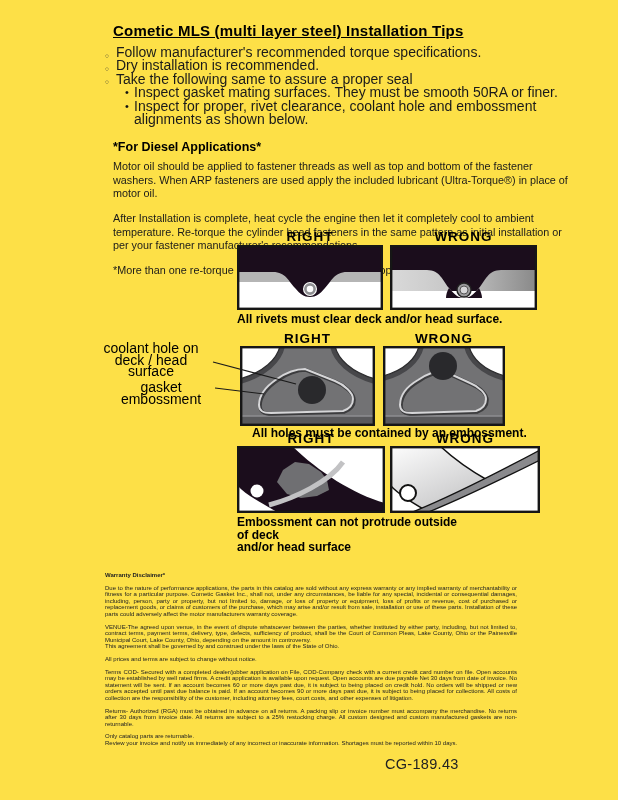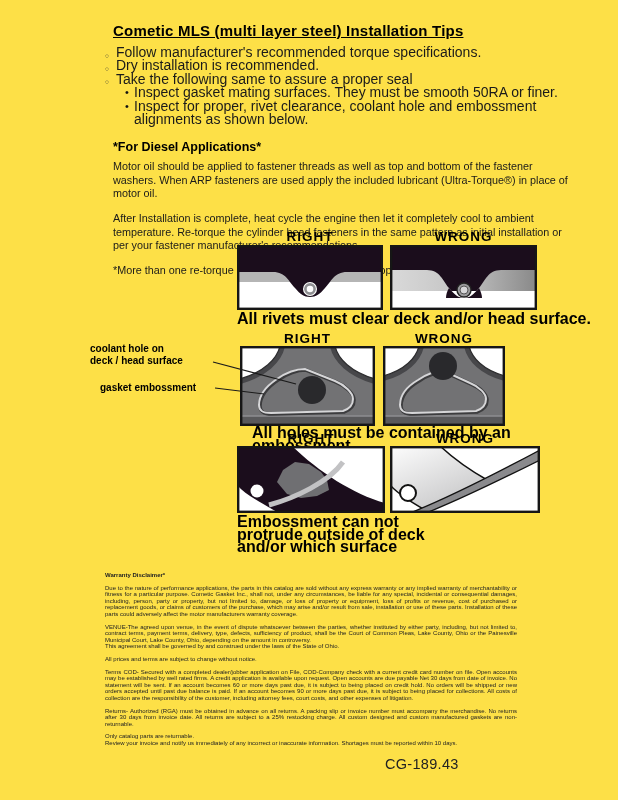--- a/index.html
+++ b/index.html
@@ -16,24 +16,24 @@
   .tips li.sub{margin-left:20px;padding-left:9px;}
   .tips li.sub::before{content:"•";position:absolute;left:0;top:0;font-size:11px;color:#111;}
   .diesel-h{margin:14px 0 6px 8px;font-size:12.5px;font-weight:700;color:#000;}
   .para{margin:0 0 11.5px 8px;width:462px;font-size:10.8px;line-height:13.4px;}
   .para.last{margin-bottom:0;}
   
   .figlabel{position:absolute;font-size:13.5px;font-weight:700;letter-spacing:1px;
             text-align:center;color:#000;}
   .panel{position:absolute;}
   .panel svg{display:block;}
-  .caption{position:absolute;font-size:16px;font-weight:700;color:#000;line-height:12.5px;
+  .caption{position:absolute;font-size:12px;font-weight:700;color:#000;line-height:12.5px;
            white-space:pre-line;}
-  .sidelabel{position:absolute;font-size:10px;font-weight:700;color:#000;
-             text-align:left;line-height:11.5px;white-space:pre-line;}
+  .sidelabel{position:absolute;font-size:14px;font-weight:400;color:#000;
+             text-align:center;line-height:11.5px;white-space:pre-line;}
   .leaders{position:absolute;left:90px;top:340px;pointer-events:none;z-index:5;}
   
   .legal{position:absolute;left:105px;top:572px;width:412px;font-size:6px;
          line-height:6.6px;color:#222;text-align:justify;}
   .legal .lh{font-weight:700;margin:0 0 6px 0;}
   .legal p{margin:0 0 6px 0;}
   .legal p.tight{margin:0;}
   .docnum{position:absolute;left:385px;top:756px;font-size:14.5px;color:#222;letter-spacing:.3px;}
 </style>
 </head>
@@ -168,21 +168,21 @@
       <rect x="0" y="0" width="150" height="67" fill="#ffffff"></rect>
       <path d="M0,0 L50,0 C78,26 118,48 150,56 L150,67 L40,67 C23,57 9,49 0,39 Z" fill="url(#g3w)" stroke="#111" stroke-width="1.5"></path>
       <path d="M30,67 C70,50 115,26 150,8 L150,67 Z" fill="#ffffff"></path>
       <path d="M20,67 C58,52 105,28 150,4 L150,14 C110,34 64,56 36,67 Z" fill="#8a8a8d" stroke="#111" stroke-width="1.3"></path>
       <circle cx="18" cy="47" r="8" fill="#ffffff" stroke="#111" stroke-width="2"></circle>
       <rect x="1.2" y="1.2" width="147.6" height="64.6" fill="none" stroke="#161616" stroke-width="2.4"></rect>
     </svg>
   </div>
 
   <div class="caption" style="left:237px;top:516px;width:230px">Embossment can not protrude outside of deck
-and/or which surface</div>
+and/or head surface</div>
 
   <div class="legal">
     <p class="lh">Warranty Disclaimer*</p>
     <p>Due to the nature of performance applications, the parts in this catalog are sold without any express warranty or any implied warranty of merchantability or fitness for a particular purpose.  Cometic Gasket Inc., shall not, under any circumstances, be liable for any special, incidental or consequential damages, including, person, party or property, but not limited to, damage, or loss of property or equipment, loss of profits or revenue, cost of purchased or replacement goods, or claims of customers of the purchase, which may arise and/or result from sale, installation or use of these parts.  Installation of these parts could adversely affect the motor manufacturers warranty coverage.</p>
     <p class="tight">VENUE-The agreed upon venue, in the event of dispute whatsoever between the parties, whether instituted by either party, including, but not limited to, contract terms, payment terms, delivery, type, defects, sufficiency of product, shall be the Court of Common Pleas, Lake County, Ohio or the Painesville Municipal Court, Lake County, Ohio, depending on the amount in controversy.</p>
     <p>This agreement shall be governed by and construed under the laws of the State of Ohio.</p>
     <p>All prices and terms are subject to change without notice.</p>
     <p>Terms COD- Secured with a completed dealer/jobber application on File, COD-Company check with a current credit card number on file.  Open accounts may be established by well rated firms.  A credit application is available upon request.  Open accounts are due payable Net 30 days from date of invoice.  No statement will be sent.  If an account becomes 60 or more days past due, it is subject to being placed on credit hold.  No orders will be shipped or new orders accepted until past due balance is paid.  If an account becomes 90 or more days past due, it is subject to being placed for collections.  All costs of collection are the responsibility of the customer, including attorney fees, court costs, and other expenses of litigation.</p>
     <p>Returns- Authorized (RGA) must be obtained in advance on all returns.  A packing slip or invoice number must accompany the merchandise.  No returns after 30 days from invoice date.  All returns are subject to a 25% restocking charge.  All custom designed and custom manufactured gaskets are non-returnable.</p>
     <p class="tight">Only catalog parts are returnable.</p>

